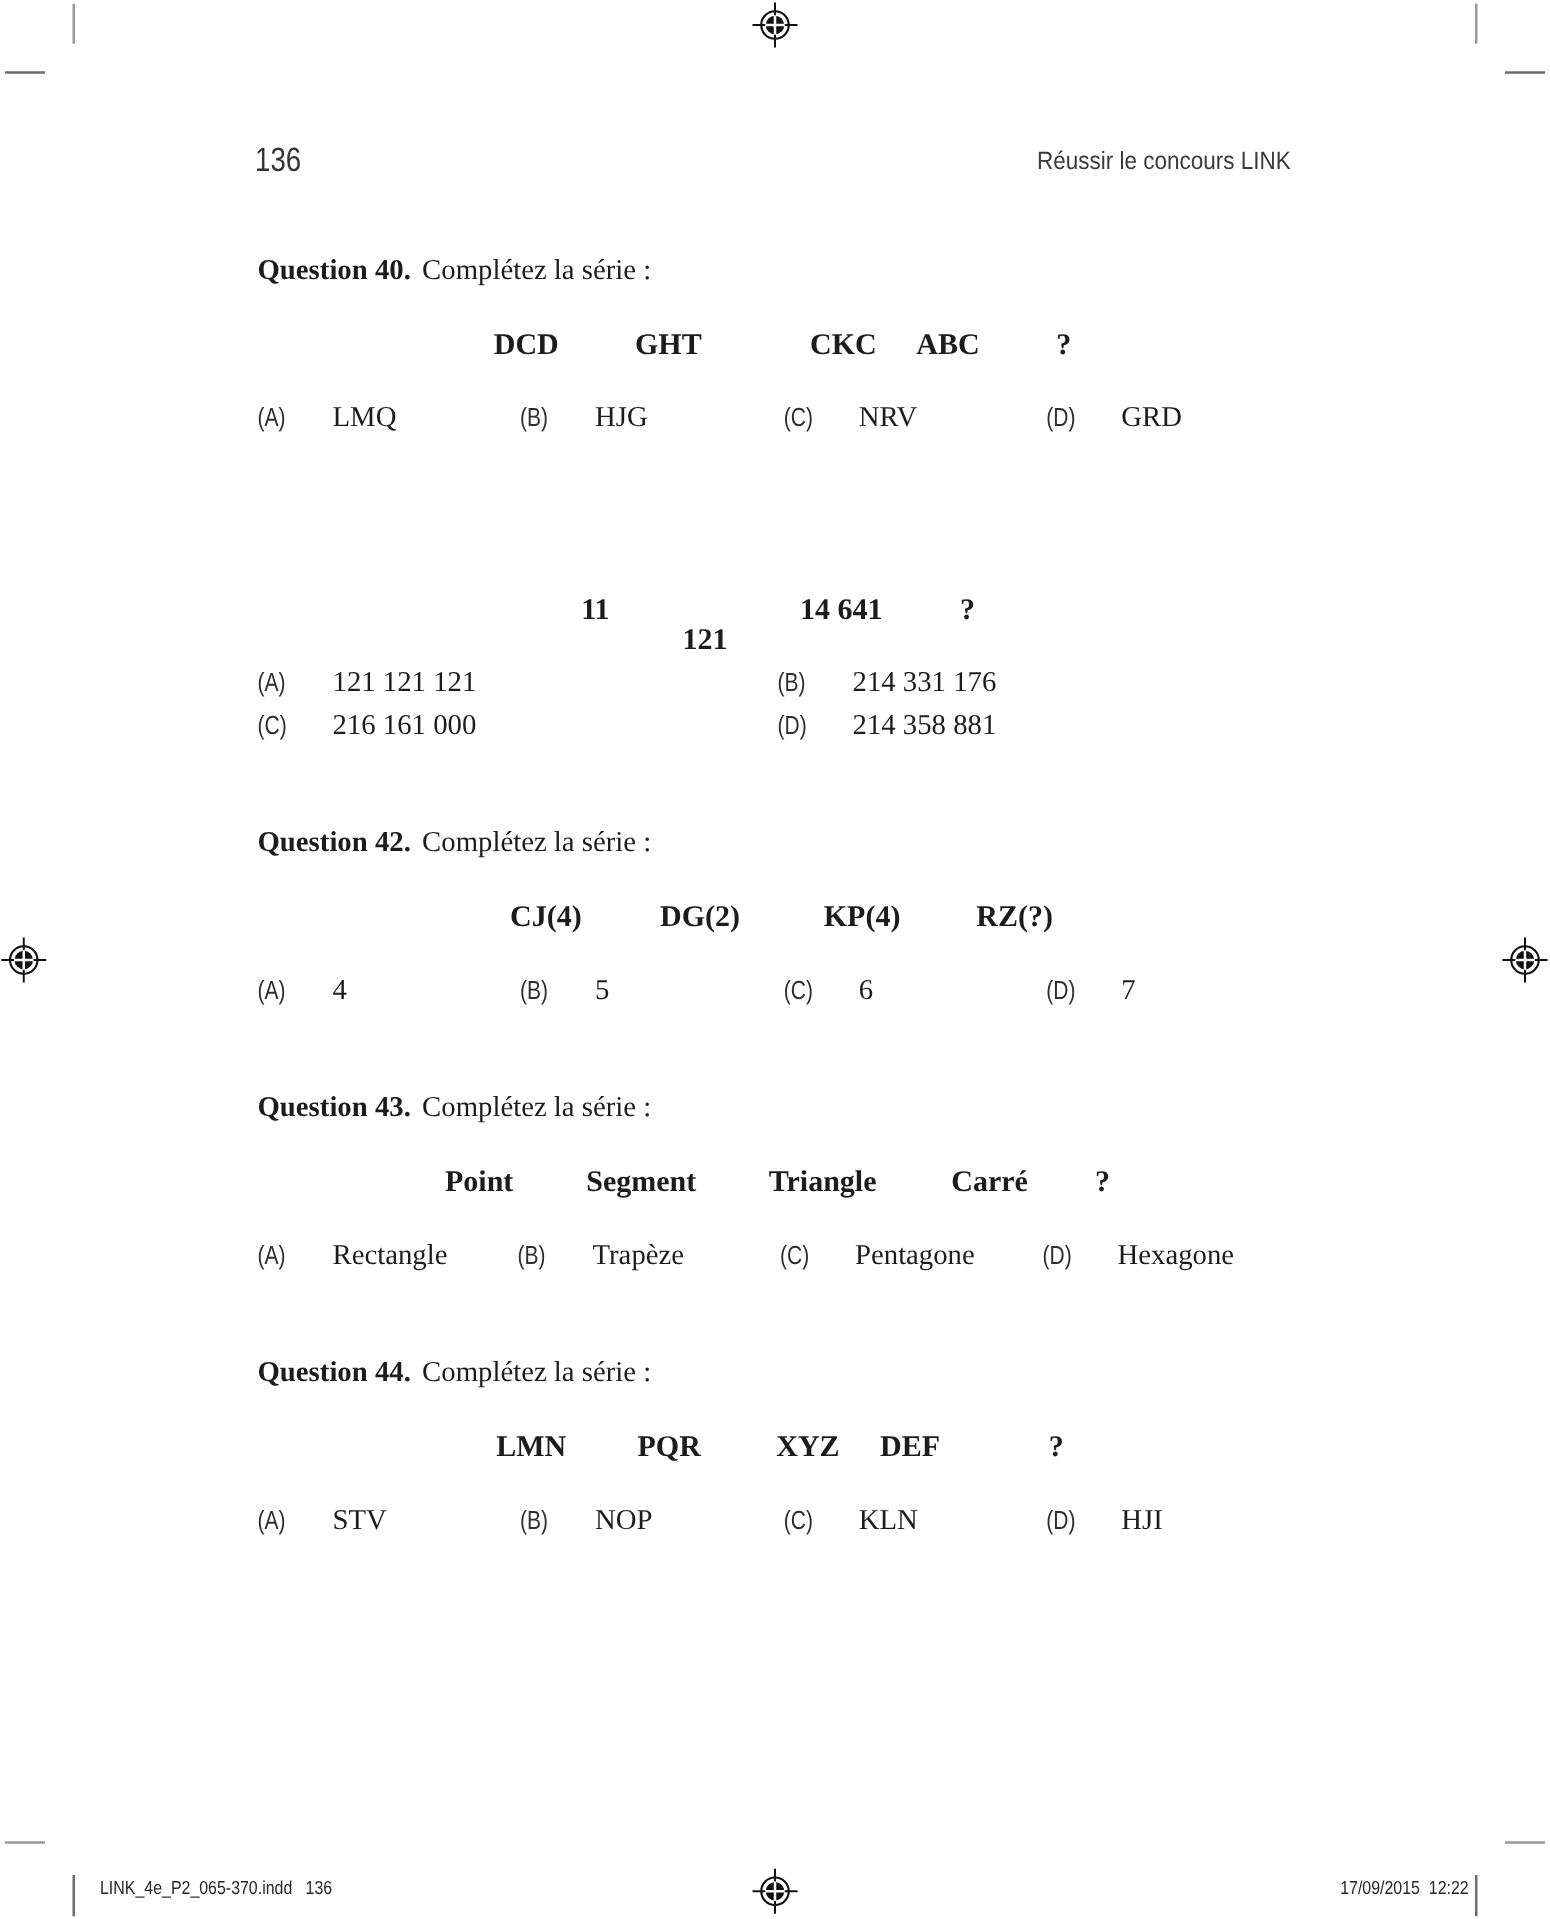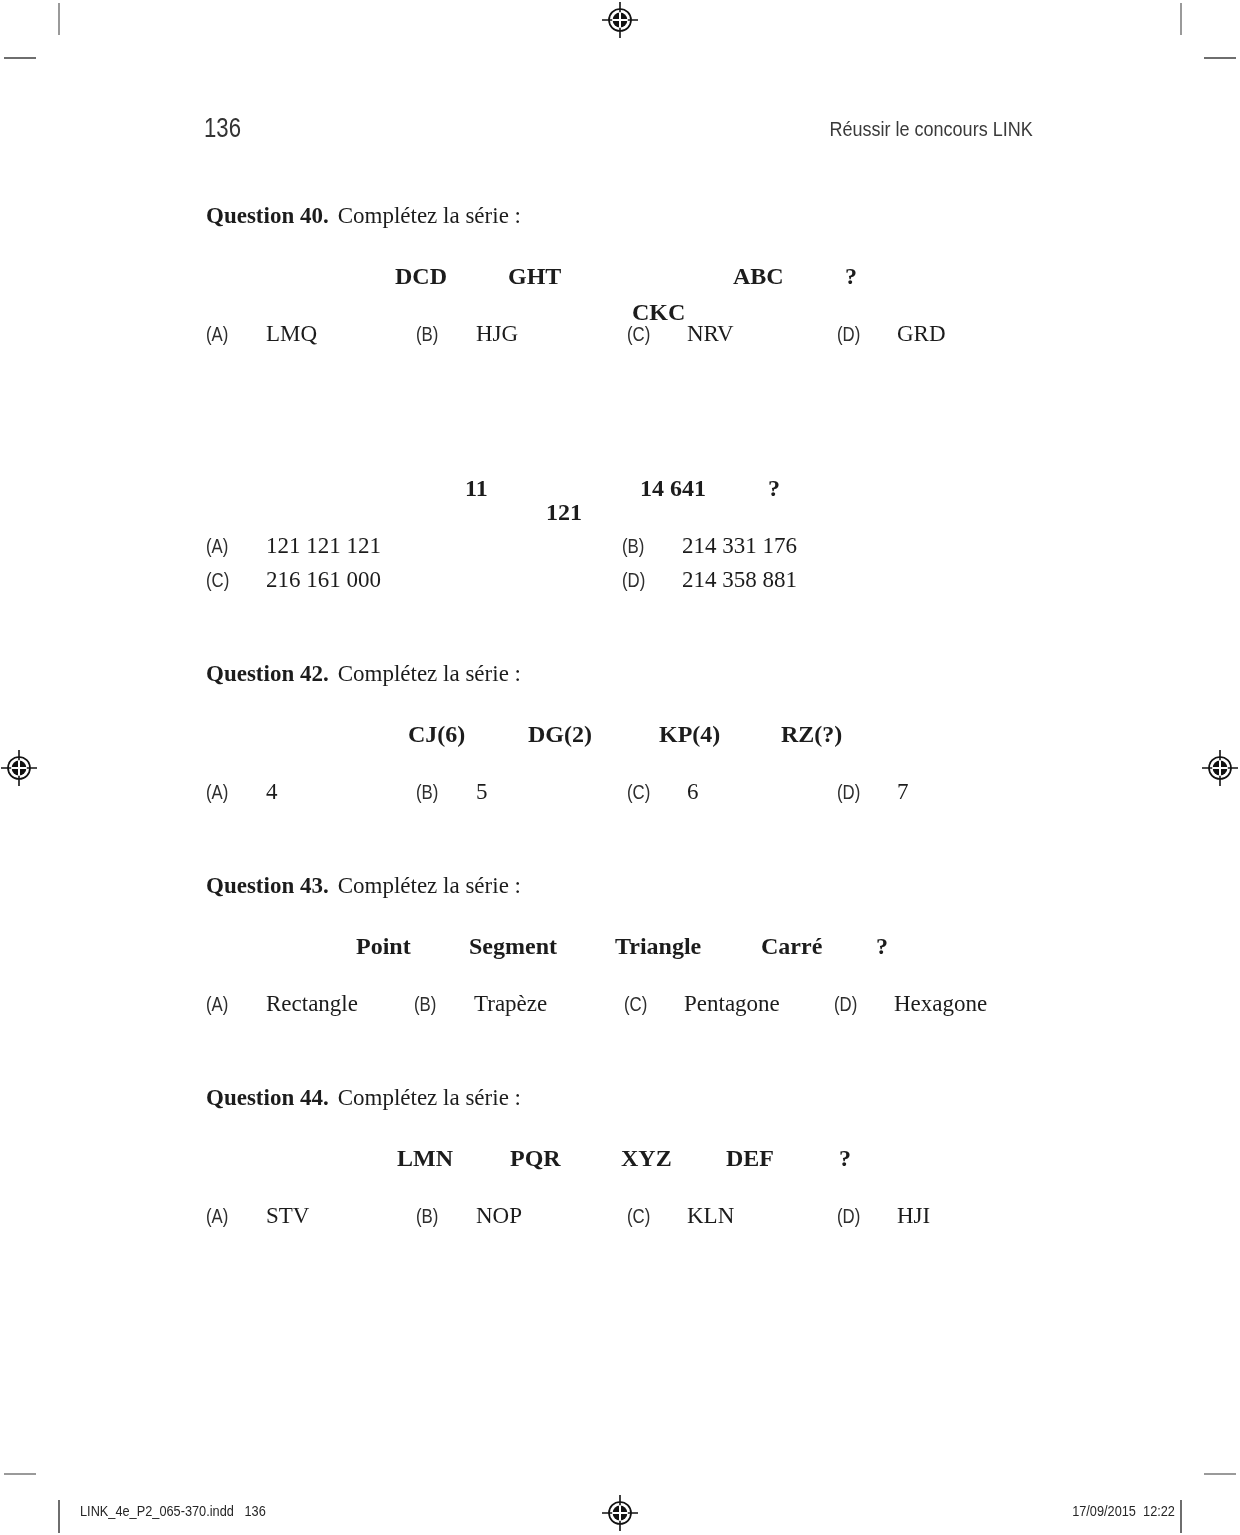--- a/index.html
+++ b/index.html
@@ -124,21 +124,21 @@
   <div class="pageno">136</div>
   <div class="header-right">Réussir le concours LINK</div>
 
   <section class="question" style="top:203px;">
     <h2 class="q-heading">
       <span class="q-label">Question 40.</span><span class="q-prompt">Complétez la série :</span>
     </h2>
     <div class="series">
       <span class="series-item" style="left:395px;">DCD</span>
       <span class="series-item" style="left:508px;">GHT</span>
-      <span class="series-item" style="left:632px;margin-top:36px;">CKC</span>
+      <span class="series-item" style="left:648px;">CKC</span>
       <span class="series-item" style="left:733px;">ABC</span>
       <span class="series-item" style="left:845px;">?</span>
     </div>
     <div class="options">
       <div class="option" style="left:206px;">
           <span class="opt-letter">(A)</span>
           <span class="opt-text">LMQ</span>
         </div>
       <div class="option" style="left:416px;">
           <span class="opt-letter">(B)</span>
@@ -182,21 +182,21 @@
           <span class="opt-text">214 358 881</span>
         </div>
     </div>
   </section>
 
   <section class="question" style="top:661px;">
     <h2 class="q-heading">
       <span class="q-label">Question 42.</span><span class="q-prompt">Complétez la série :</span>
     </h2>
     <div class="series">
-      <span class="series-item" style="left:408px;">CJ(6)</span>
+      <span class="series-item" style="left:408px;">CJ(4)</span>
       <span class="series-item" style="left:528px;">DG(2)</span>
       <span class="series-item" style="left:659px;">KP(4)</span>
       <span class="series-item" style="left:781px;">RZ(?)</span>
     </div>
     <div class="options">
       <div class="option" style="left:206px;">
           <span class="opt-letter">(A)</span>
           <span class="opt-text">4</span>
         </div>
       <div class="option" style="left:416px;">
@@ -246,21 +246,21 @@
   </section>
 
   <section class="question" style="top:1085px;padding-left:14px;">
     <h2 class="q-heading">
       <span class="q-label">Question 44.</span><span class="q-prompt">Complétez la série :</span>
     </h2>
     <div class="series">
       <span class="series-item" style="left:397px;">LMN</span>
       <span class="series-item" style="left:510px;">PQR</span>
       <span class="series-item" style="left:621px;text-align:center;">XYZ</span>
-      <span class="series-item" style="left:726px;">DEF</span>
+      <span class="series-item" style="left:704px;">DEF</span>
       <span class="series-item" style="left:839px;">?</span>
     </div>
     <div class="options">
       <div class="option" style="left:206px;">
           <span class="opt-letter">(A)</span>
           <span class="opt-text">STV</span>
         </div>
       <div class="option" style="left:416px;">
           <span class="opt-letter">(B)</span>
           <span class="opt-text">NOP</span>

